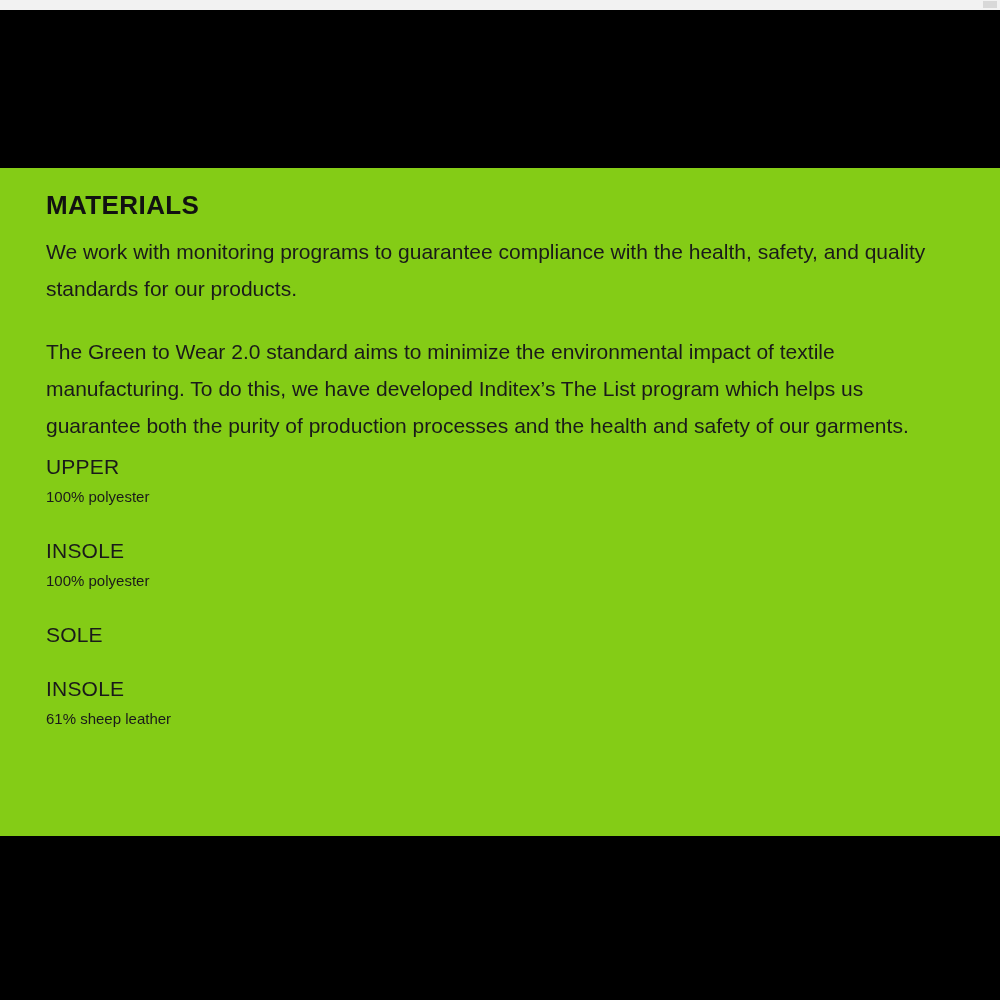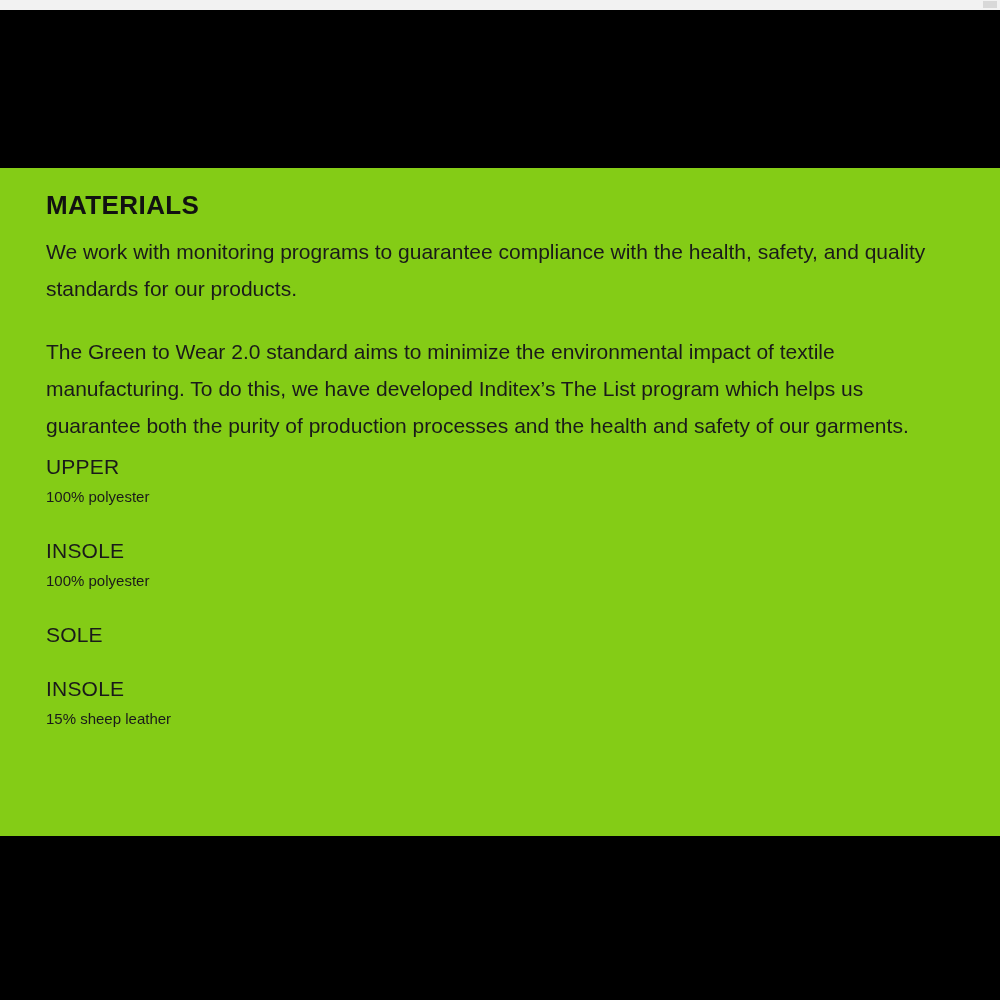--- a/index.html
+++ b/index.html
@@ -121,20 +121,20 @@
       <div class="spec-label">INSOLE</div>
       <div class="spec-value">100% polyester</div>
     </div>
 
     <div class="spec-block">
       <div class="spec-label">SOLE</div>
     </div>
 
     <div class="spec-block">
       <div class="spec-label">INSOLE</div>
-      <div class="spec-value">15% sheep leather</div>
+      <div class="spec-value">61% sheep leather</div>
     </div>
 
   </div>
 
   <div class="band-bottom"></div>
 
 </div>
 
 </body></html>

